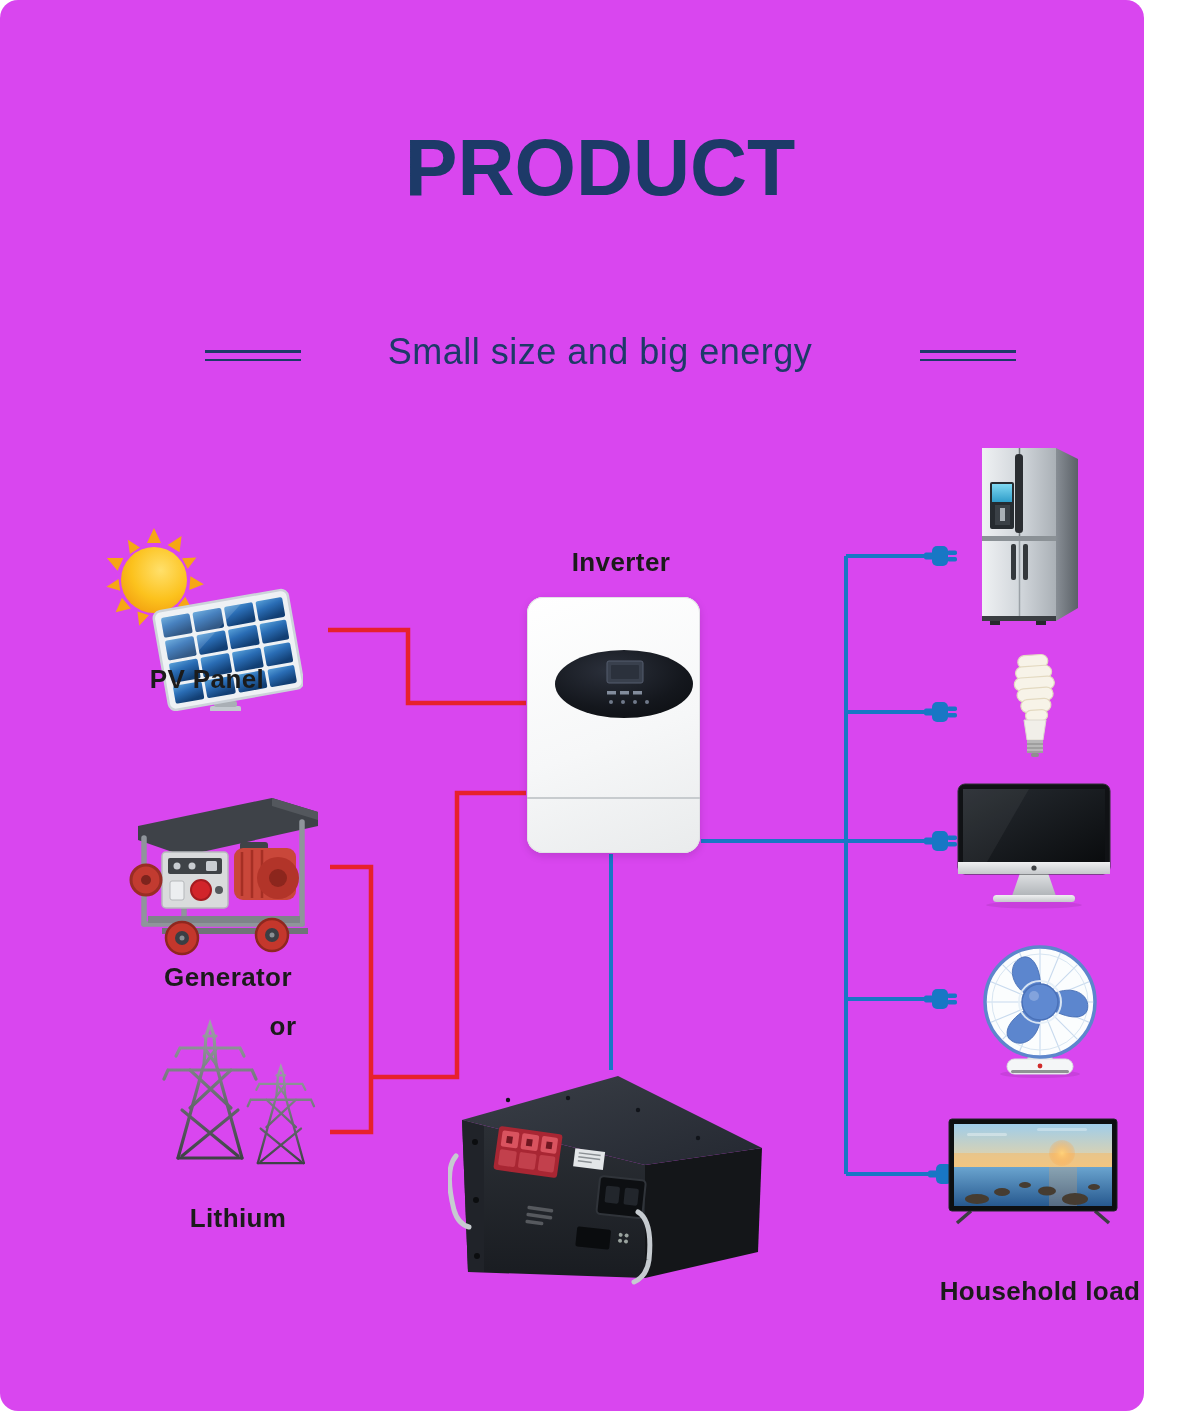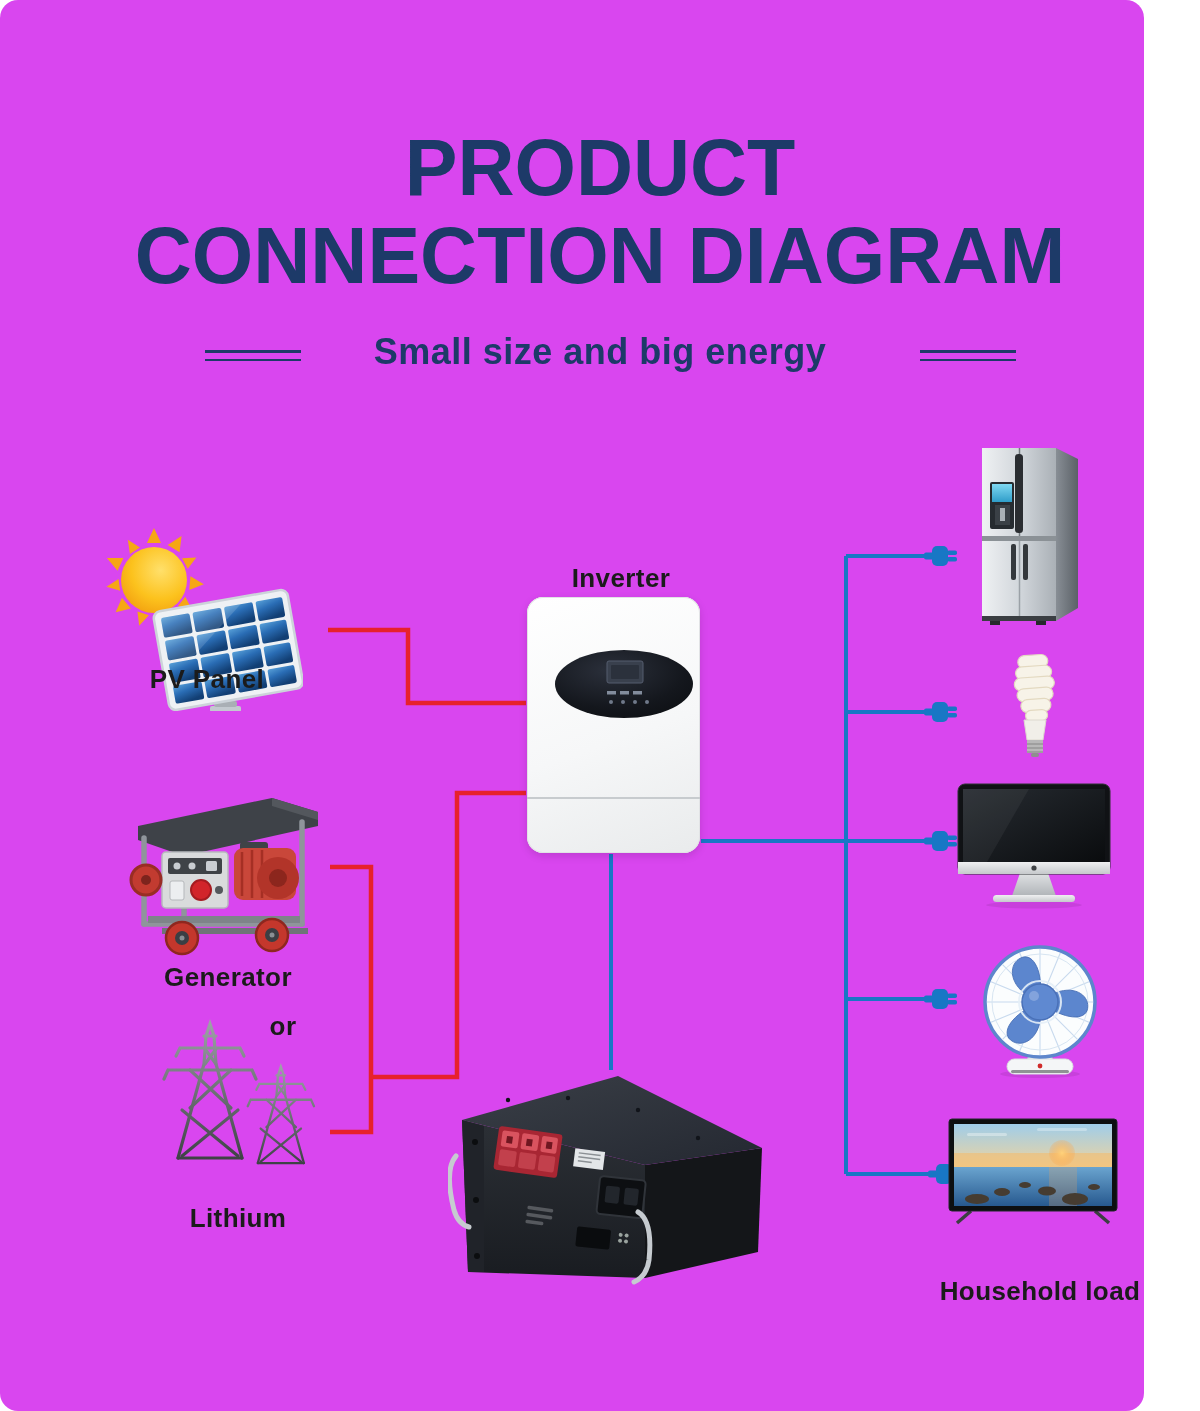--- a/index.html
+++ b/index.html
@@ -9,21 +9,21 @@
     border-radius:18px;
   }
   
   .title{
     position:absolute;left:0;top:124px;width:1200px;text-align:center;
     color:var(--navy);font-weight:800;font-size:79px;line-height:1.12;
     letter-spacing:0px;margin:0;
   }
   .subtitle{
     position:absolute;left:0;top:331px;width:1200px;text-align:center;
-    color:var(--navy);font-weight:700;font-size:36px;letter-spacing:0.5px;
+    color:var(--navy);font-weight:400;font-size:36px;letter-spacing:0.5px;
   }
   .deco{position:absolute;top:350px;width:96px;}
   .deco span{display:block;height:2.5px;background:var(--navy);margin-bottom:6px;}
   .deco.left{left:205px;}
   .deco.right{left:920px;}
   
   .lbl{
     position:absolute;transform:translateX(-50%);white-space:nowrap;
     color:var(--label-ink);font-size:26px;font-weight:600;letter-spacing:0.4px;
   }
@@ -42,21 +42,20 @@
   .inverter .sep{position:absolute;left:0;top:200px;width:100%;height:2px;background:#c7cbce;}
   .devsvg{position:absolute;display:block;}
 </style>
 </head>
 <body>
 
 <div class="canvas">
 
   <h1 class="title">
     <span>PRODUCT</span><br>
-    <span>CONNECTION DIAGRAM</span>
   </h1>
   <div class="deco left">
       <span></span>
       <span></span>
     </div>
   <div class="subtitle">Small size and big energy</div>
   <div class="deco right">
       <span></span>
       <span></span>
     </div>
@@ -419,16 +418,16 @@
         <ellipse cx="147" cy="70" rx="6" ry="3"></ellipse>
     </g>
     <rect x="20" y="16" width="40" height="3" rx="1.5" fill="#ffffff" opacity="0.35"></rect>
     <rect x="90" y="11" width="50" height="3" rx="1.5" fill="#ffffff" opacity="0.3"></rect>
   </svg>
 
   <div class="lbl" style="left:207px;top:664px;">PV Panel</div>
   <div class="lbl" style="left:228px;top:962px;text-align:right;">Generator</div>
   <div class="lbl" style="left:283px;top:1011px;">or</div>
   <div class="lbl" style="left:238px;top:1203px;">Lithium</div>
-  <div class="lbl" style="left:621px;top:563px;">Inverter</div>
+  <div class="lbl" style="left:621px;top:547px;">Inverter</div>
   <div class="lbl" style="left:1040px;top:1256px;margin-top:20px;">Household load</div>
 
 </div>
 
 </body></html>

